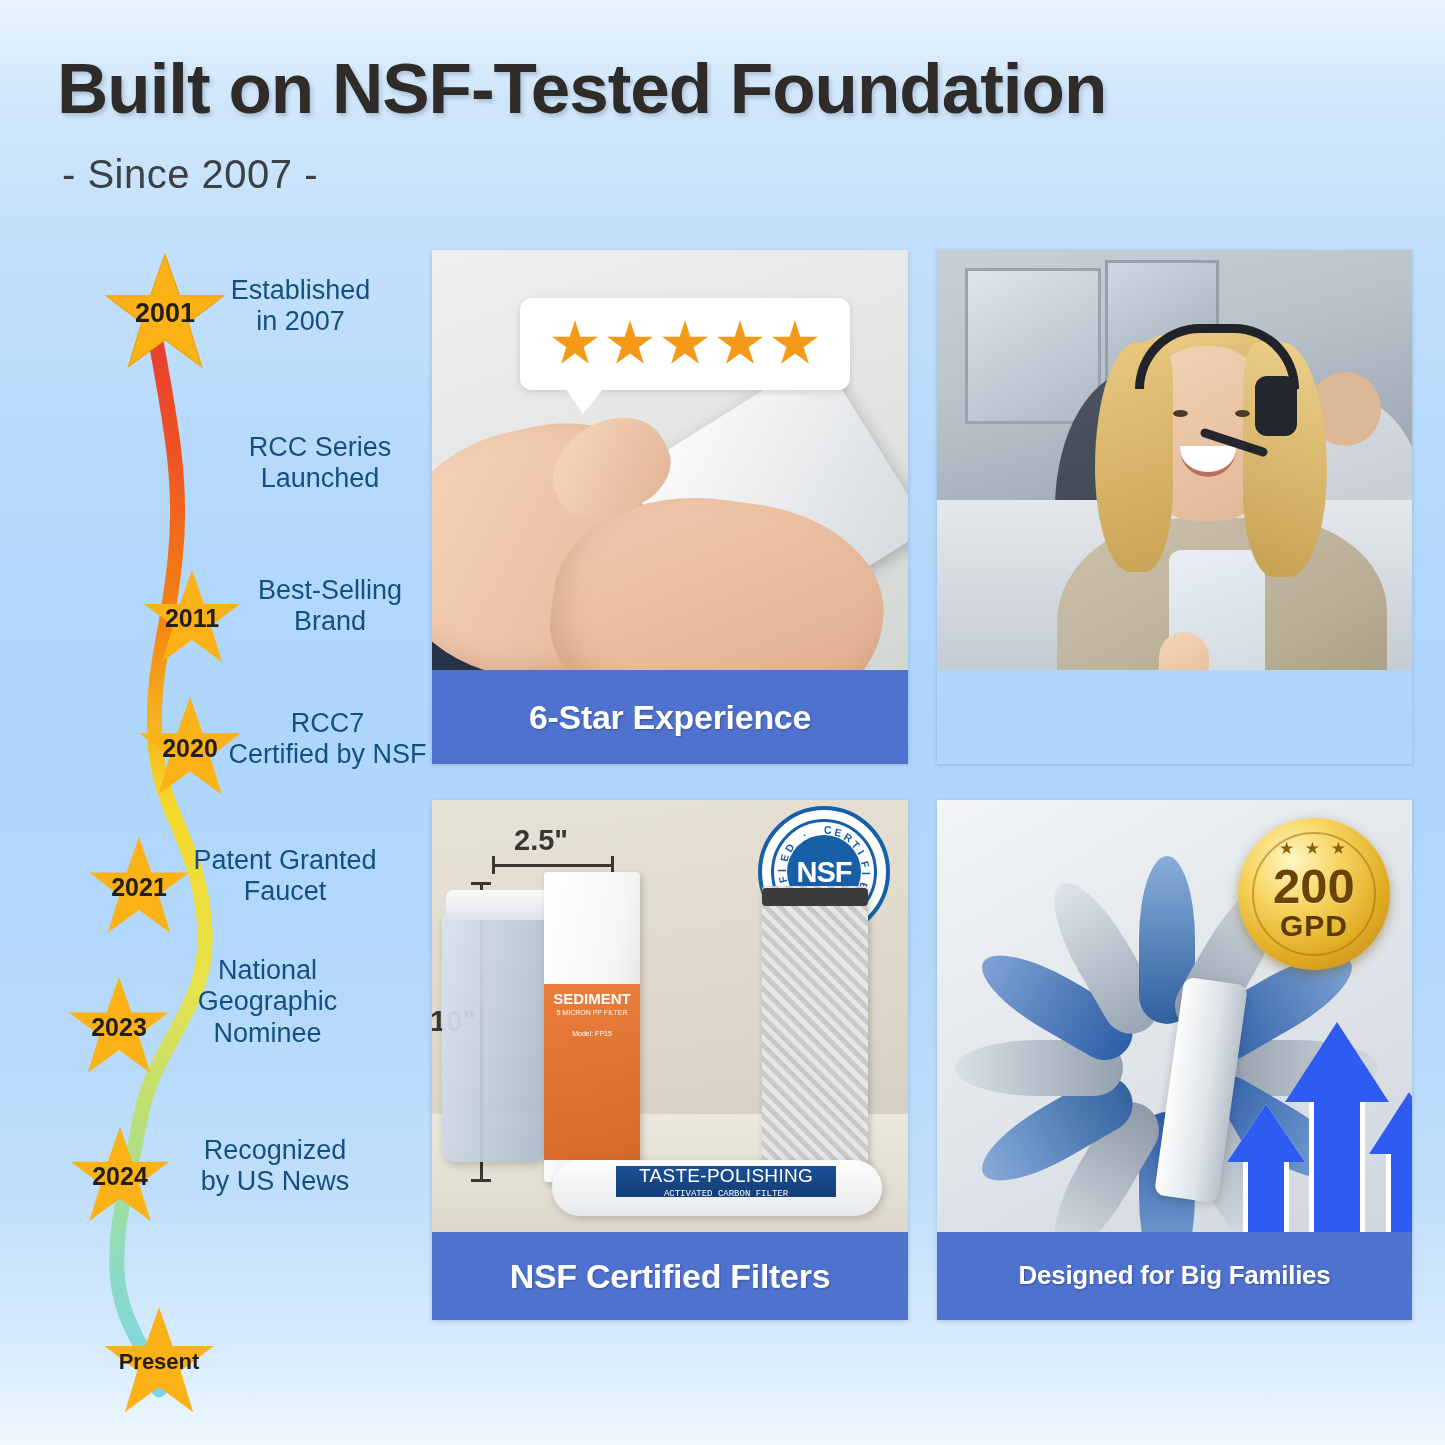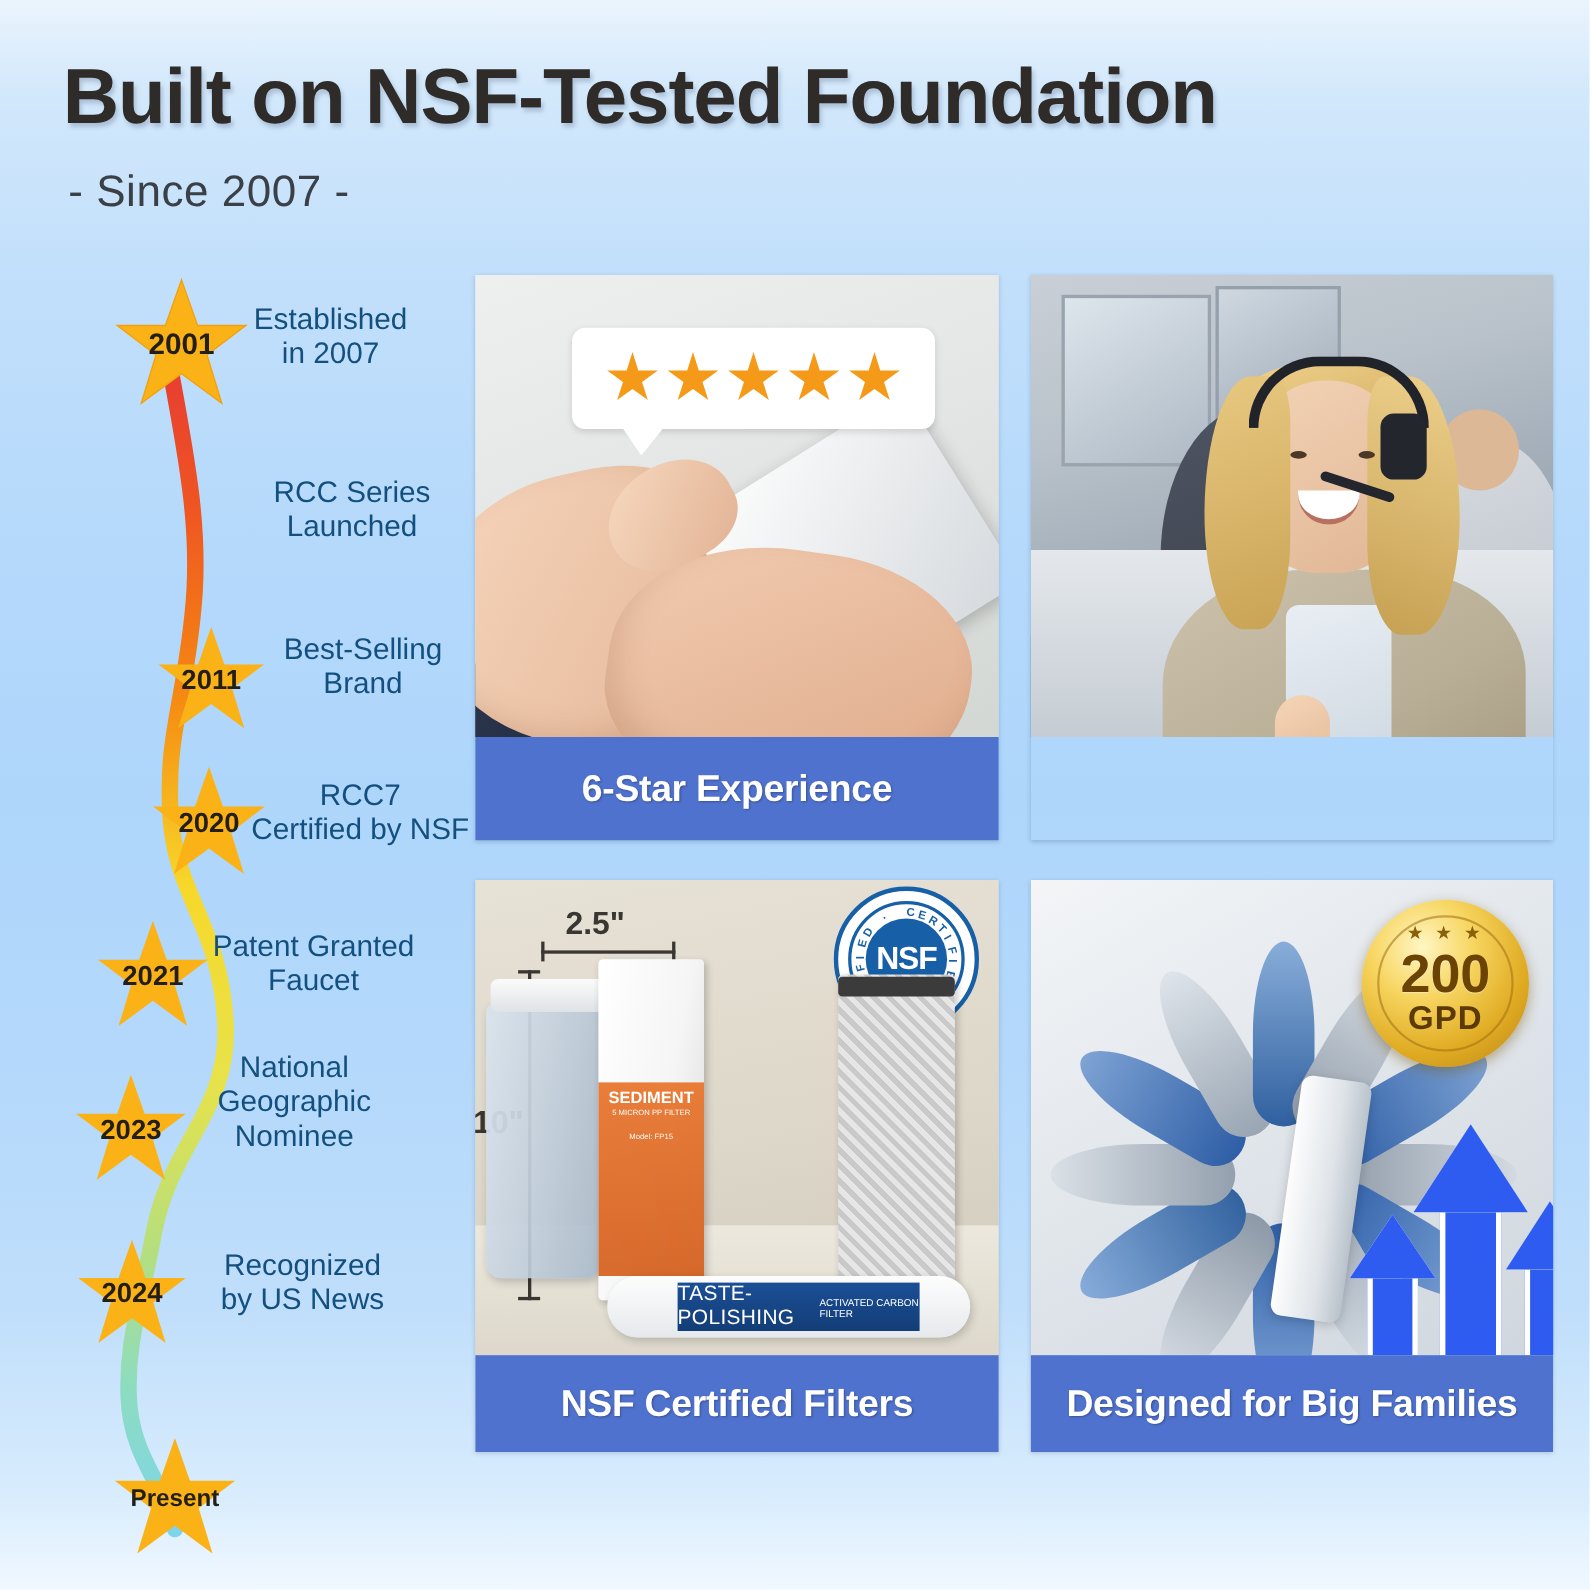--- a/index.html
+++ b/index.html
@@ -136,22 +136,22 @@
   .housing{position:absolute;left:10px;top:112px;width:104px;height:250px;
     background:linear-gradient(100deg,rgba(218,228,238,.95),rgba(168,184,200,.9));
     border-radius:8px 8px 14px 14px;box-shadow:2px 3px 8px rgba(0,0,0,.2);}
   .housing-cap{position:absolute;left:4px;top:-22px;width:116px;height:30px;
     background:linear-gradient(180deg,#fbfbfb,#dfe3e6);border-radius:7px;}
   .dim-txt{position:absolute;color:#3a3631;font-weight:bold;}
   .dim-line{position:absolute;background:#3a3631;}
   .taste{position:absolute;left:120px;top:360px;width:330px;height:56px;
     background:linear-gradient(180deg,#fdfdfd,#e6e9ec);border-radius:28px;
     box-shadow:2px 3px 8px rgba(0,0,0,.18);}
-  .taste-lbl{position:absolute;left:64px;top:6px;width:220px;height:44px;
-    background:linear-gradient(180deg,#1b4f96,#133d77);display:flex;flex-direction:row;
+  .taste-lbl{position:absolute;left:64px;top:6px;width:220px;height:31px;
+    background:linear-gradient(180deg,#1b4f96,#133d77);display:flex;flex-direction:column;
     align-items:center;justify-content:center;color:#fff;}
 
   
   .c4-bg{position:absolute;inset:0;background:linear-gradient(150deg,#f3f5f7 0%,#e2e7ec 45%,#cfd6dd 100%);}
   .blade{position:absolute;left:30px;top:40px;width:400px;height:400px;}
   .blade i{position:absolute;left:50%;top:50%;width:168px;height:56px;
     border-radius:28px 50% 50% 28px;transform-origin:0 50%;}
   .pipe{position:absolute;left:232px;top:180px;width:64px;height:220px;
     background:linear-gradient(90deg,#fdfdfd,#dfe4e9 60%,#b9c2cb);border-radius:10px;
     transform:rotate(8deg);box-shadow:0 3px 10px rgba(0,0,0,.18);}
@@ -393,21 +393,21 @@
 
       <div class="cart" style="left:330px;top:86px;width:106px;height:296px;
                   background:repeating-linear-gradient(45deg,#e6e6e6 0 5px,#c9c9c9 5px 10px);">
         <div style="position:absolute;left:0;right:0;top:2px;height:18px;background:#3b3b3b;border-radius:4px;"></div>
       </div>
 
 
       <div class="taste">
         <div class="taste-lbl">
           <span style="font-size:19px;letter-spacing:.3px;">TASTE-POLISHING</span>
-          <span style="font-size:9px;margin-top:2px;">ACTIVATED CARBON FILTER</span>
+          <span style="font-size:9px;margin-top:2px;font-family:Liberation Mono, monospace;">ACTIVATED CARBON FILTER</span>
         </div>
       </div>
     </div>
     <div class="caption" style="height:88px;font-size:34px;">NSF Certified Filters</div>
   </div>
 
   <div class="card" style="left:937px;top:800px;width:475px;height:520px;">
     <div class="photo" style="height:432px;">
       <div class="c4-bg"></div>
 
@@ -440,16 +440,16 @@
       </div>
       <div class="arrow" style="left:348px;width:104px;height:210px;">
         <div class="shaft" style="width:46px;height:130px;"></div>
         <div class="head" style="top:0;border-width:0 52px 80px 52px;"></div>
       </div>
       <div class="arrow" style="left:432px;width:80px;height:140px;">
         <div class="shaft" style="width:36px;height:78px;"></div>
         <div class="head" style="top:0;border-width:0 40px 62px 40px;"></div>
       </div>
     </div>
-    <div class="caption" style="height:88px;font-size:34px;">Designed for Big Families</div>
+    <div class="caption" style="height:88px;font-size:26px;">Designed for Big Families</div>
   </div>
 
 </div>
 
 </body></html>

